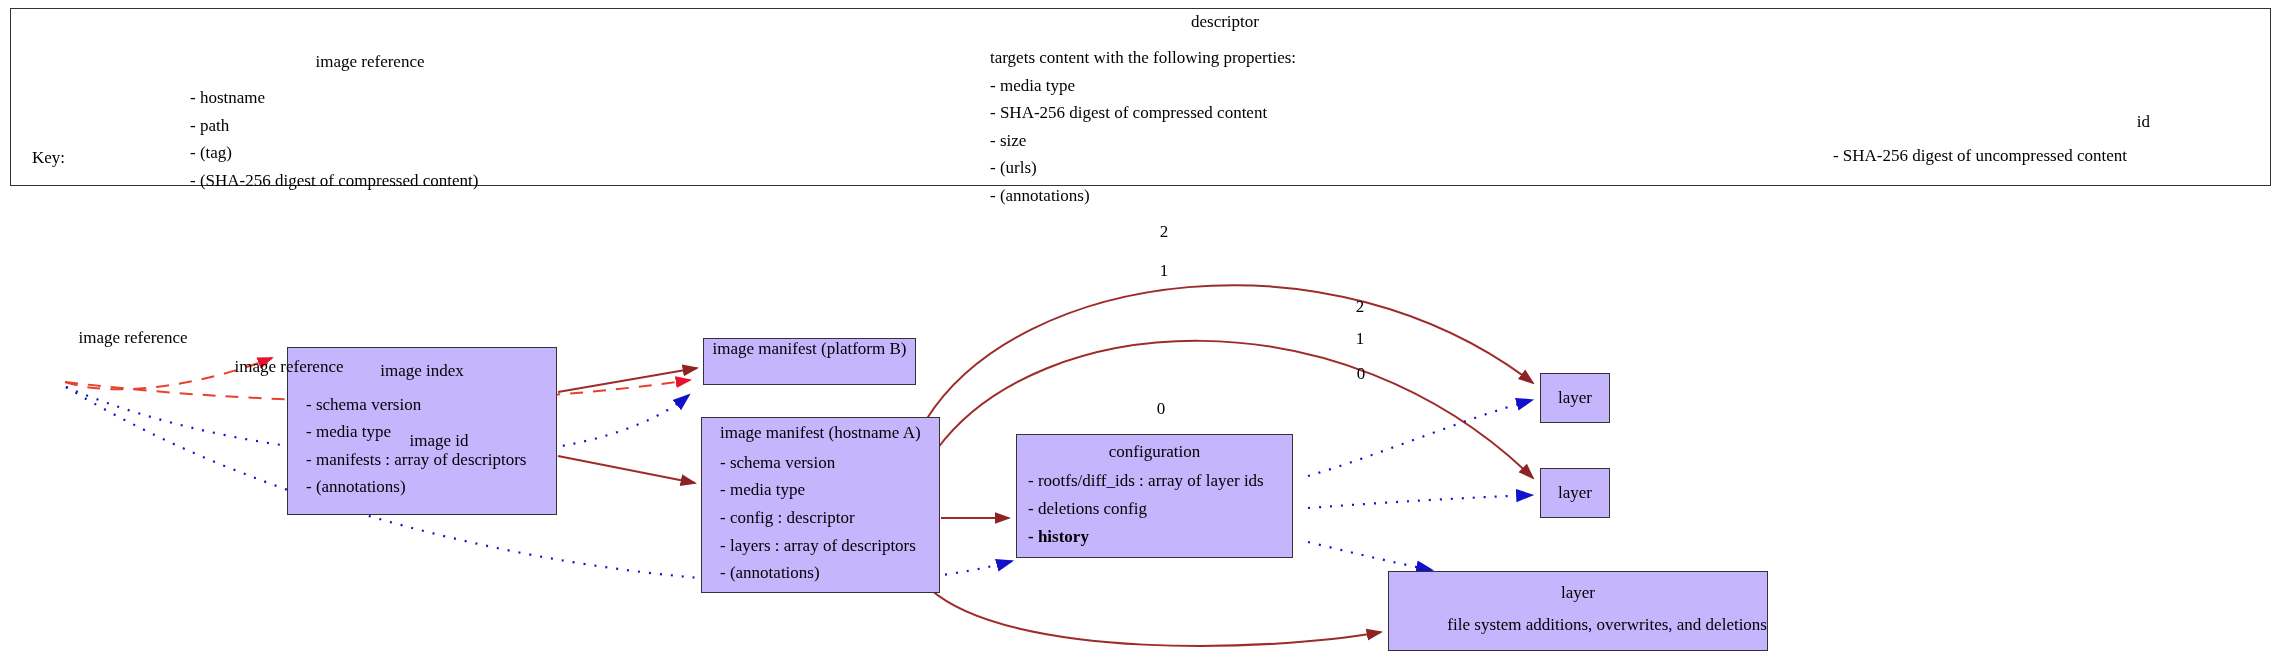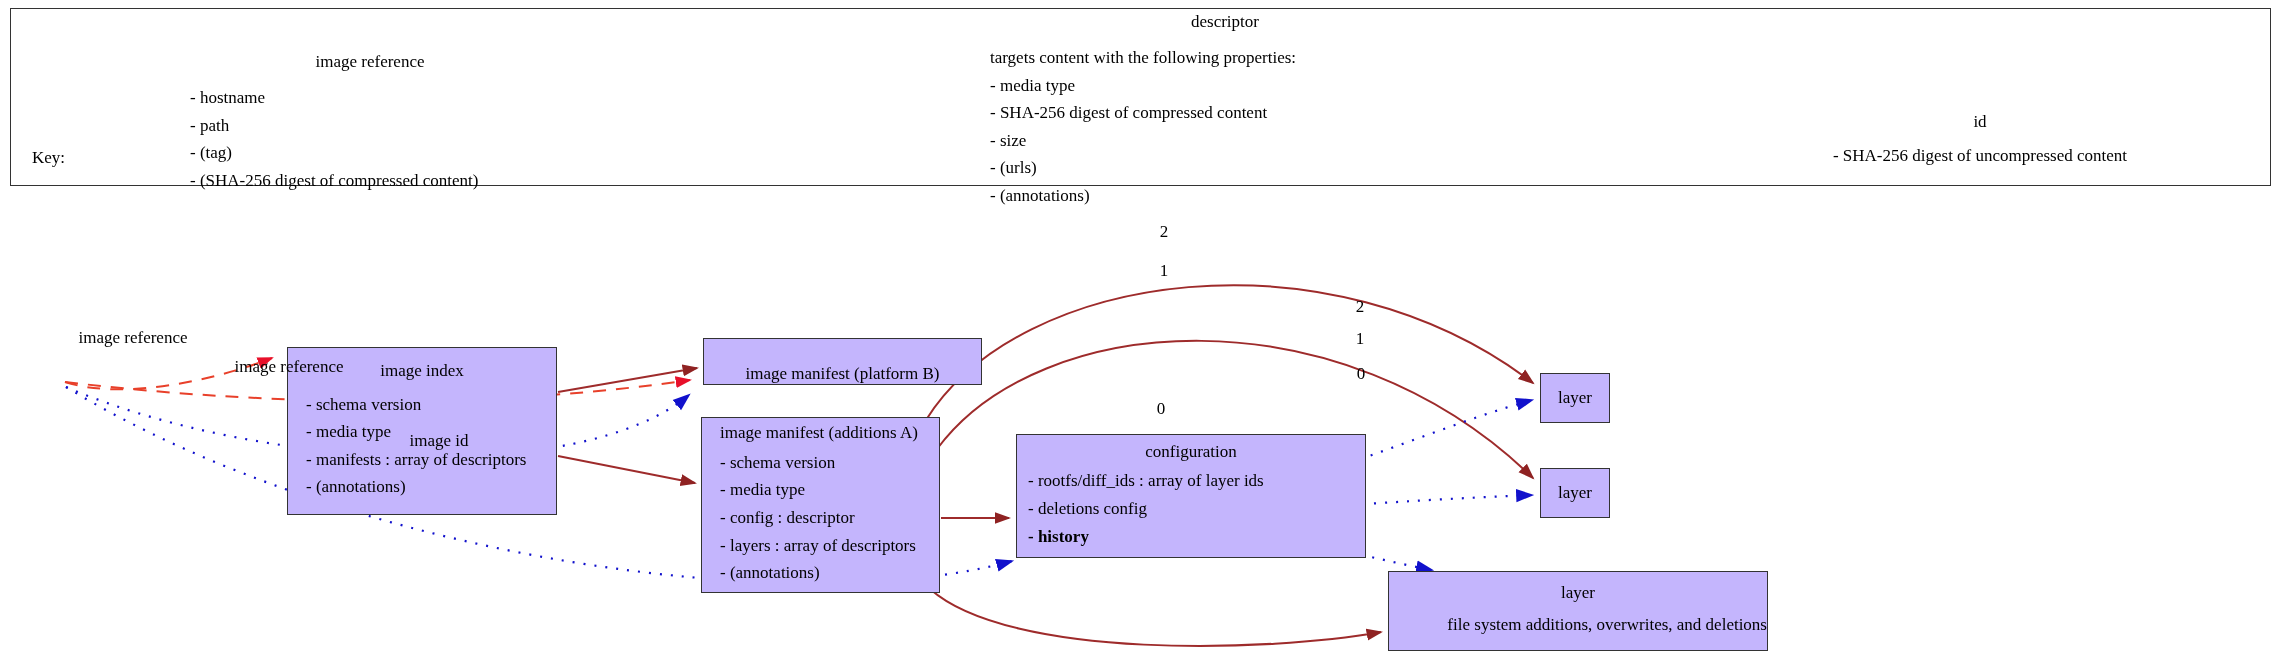--- a/index.html
+++ b/index.html
@@ -111,50 +111,50 @@
     <div class="kb-title">descriptor</div>
     <div class="kb-line">targets content with the following properties:</div>
     <div class="kb-line">- media type</div>
     <div class="kb-line">- SHA-256 digest of compressed content</div>
     <div class="kb-line">- size</div>
     <div class="kb-line">- (urls)</div>
     <div class="kb-line">- (annotations)</div>
   </div>
 
   <div class="key-block" style="left:1810px; top:112px; width:340px; text-align:center;">
-    <div class="kb-title" style="margin-bottom:10px;">id</div>
+    <div class="kb-title" style="margin-bottom:10px;text-align:right;">id</div>
     <div class="kb-line" style="text-align:center;">- SHA-256 digest of uncompressed content</div>
   </div>
 
   <div class="node-box" style="left:287px; top:347px; width:270px; height:168px;">
     <div class="node-title">image index</div>
     <div class="node-fields">
       <div class="node-field">- schema version</div>
       <div class="node-field">- media type</div>
       <div class="node-field">- manifests : array of descriptors</div>
       <div class="node-field">- (annotations)</div>
     </div>
   </div>
 
-  <div class="node-box" style="left:703px; top:338px; width:279px; height:47px; justify-content:flex-end;">
+  <div class="node-box" style="left:703px; top:338px; width:213px; height:47px; justify-content:flex-start;">
     <div class="node-title">image manifest (platform B)</div>
   </div>
 
   <div class="node-box" style="left:701px; top:417px; width:239px; height:176px;">
-    <div class="node-title" style="text-align:left; padding-left:18px;">image manifest (additions A)</div>
+    <div class="node-title" style="text-align:left; padding-left:18px;">image manifest (hostname A)</div>
     <div class="node-fields" style="margin-top:6px;">
       <div class="node-field">- schema version</div>
       <div class="node-field">- media type</div>
       <div class="node-field">- config : descriptor</div>
       <div class="node-field">- layers : array of descriptors</div>
       <div class="node-field">- (annotations)</div>
     </div>
   </div>
 
-  <div class="node-box" style="left:1016px; top:434px; width:350px; height:124px;">
+  <div class="node-box" style="left:1016px; top:434px; width:277px; height:124px;">
     <div class="node-title">configuration</div>
     <div class="node-fields" style="margin-top:6px;">
       <div class="node-field" style="padding-left:11px;">- rootfs/diff_ids : array of layer ids</div>
       <div class="node-field" style="padding-left:11px;">- deletions config</div>
       <div class="node-field" style="padding-left:11px;font-weight:bold;">- history</div>
     </div>
   </div>
 
   <div class="node-box" style="left:1540px; top:373px; width:70px; height:50px;">
     <div class="node-title">layer</div>

